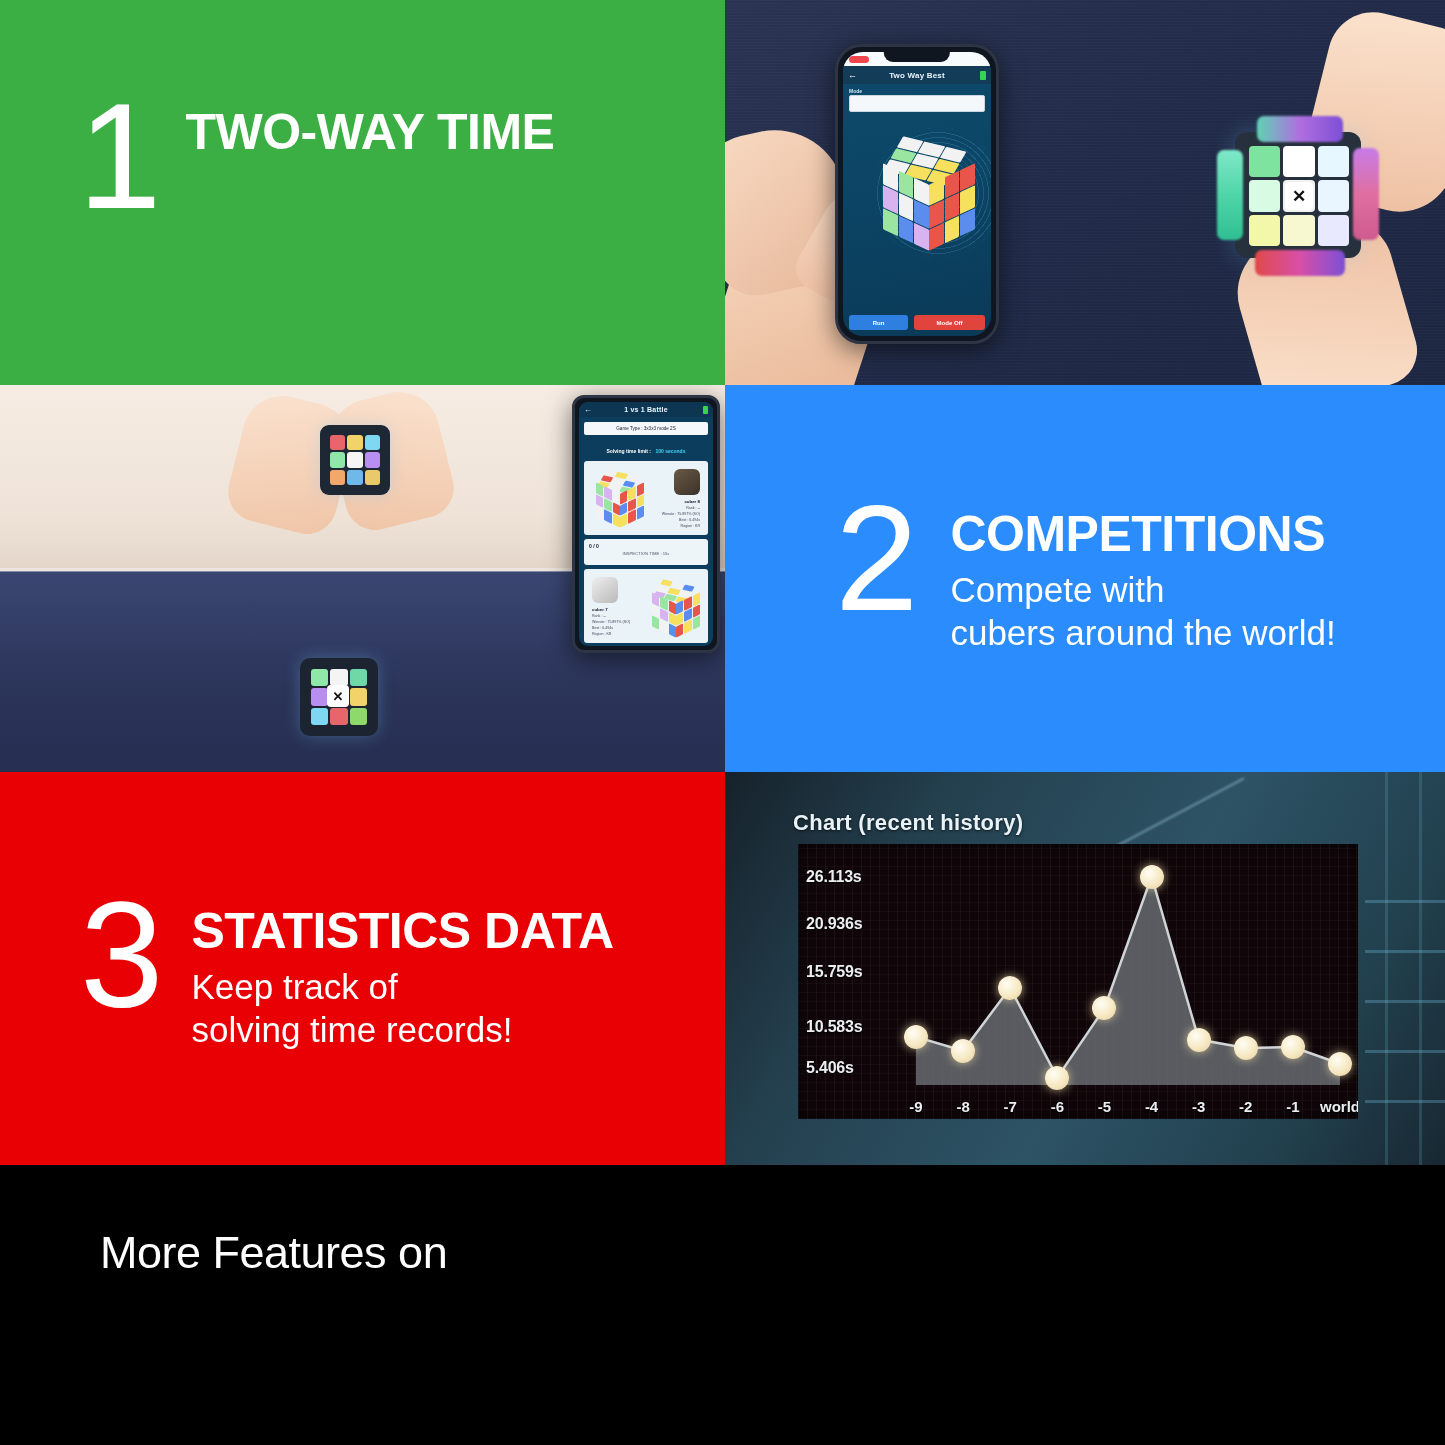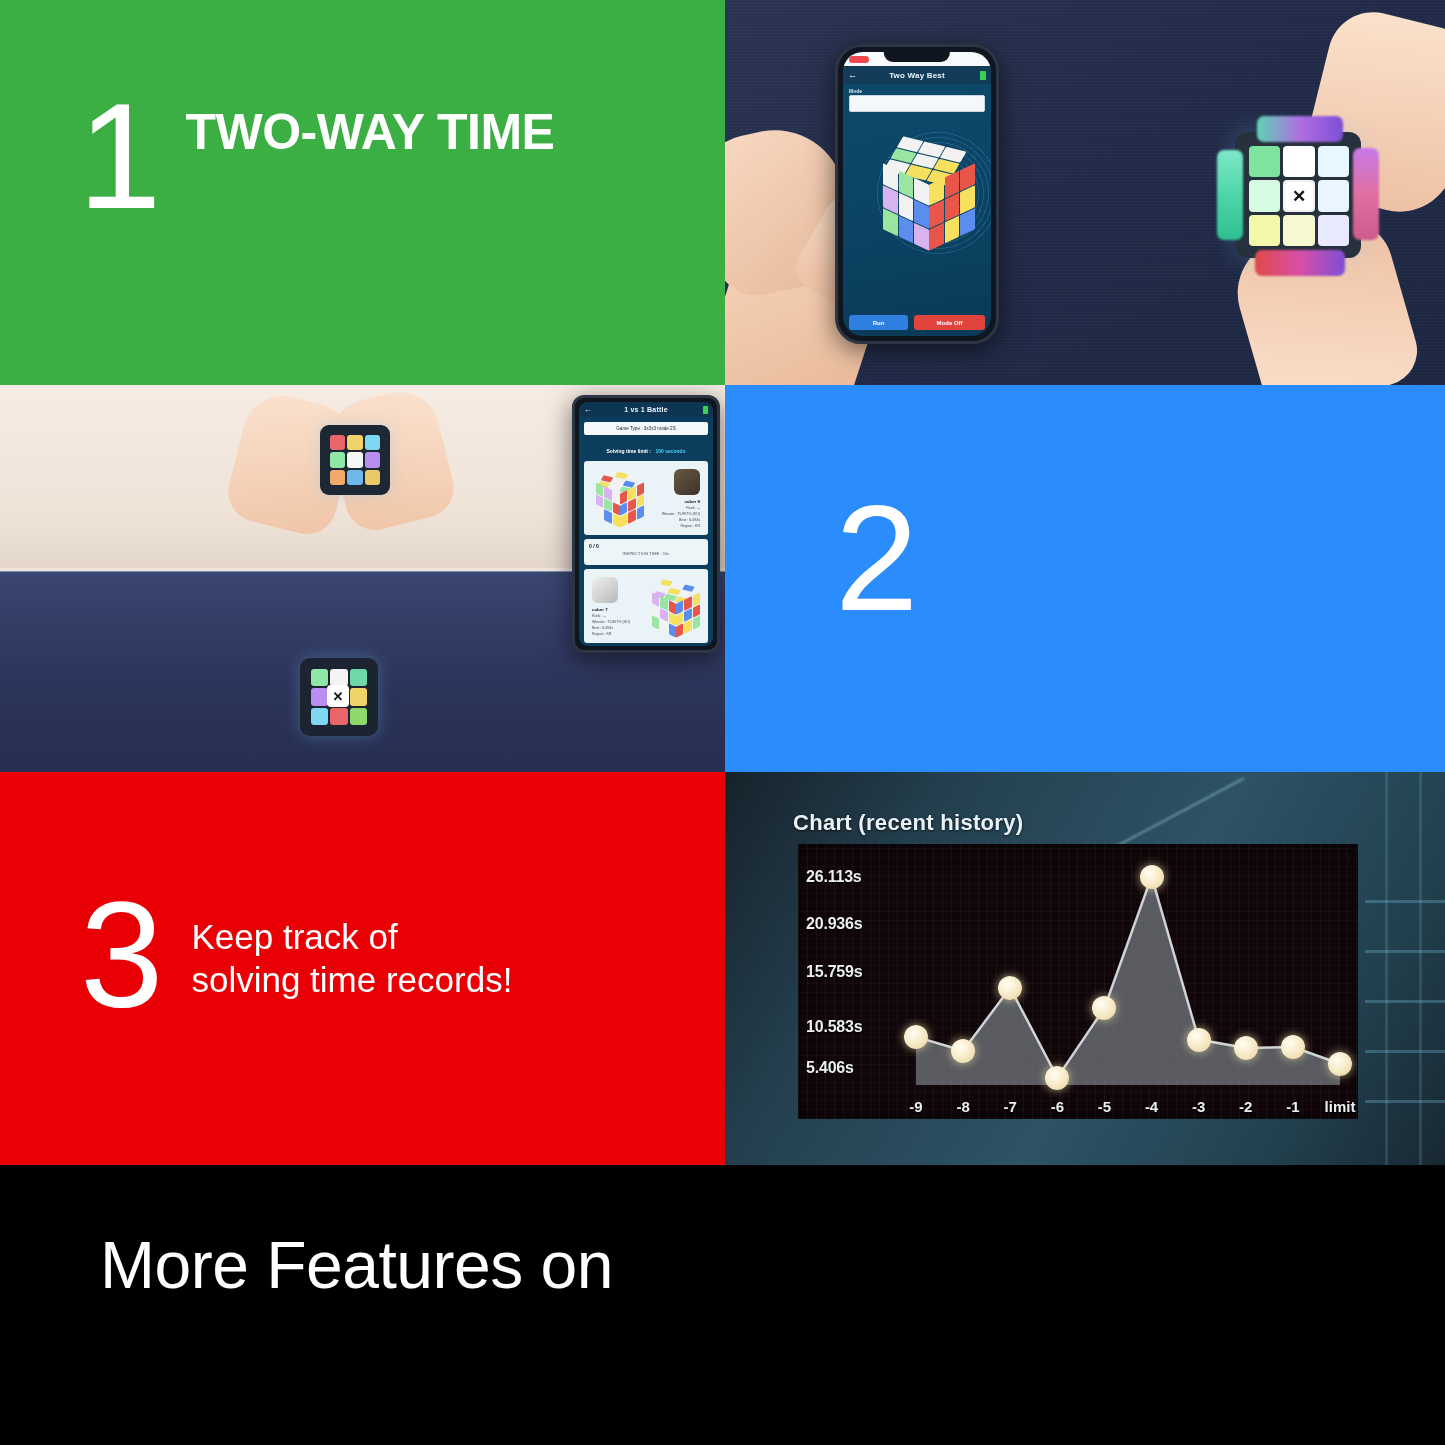--- a/index.html
+++ b/index.html
@@ -145,21 +145,21 @@
     text-shadow:0 1px 2px #000; transform:translateX(-50%);
   }
   .dot {
     position:absolute; width:24px; height:24px; border-radius:50%;
     background:radial-gradient(circle at 38% 34%, #fffdf4 0%, #f6e8c2 55%, #e3cf9d 100%);
     box-shadow:0 0 10px rgba(255,235,180,.65);
     transform:translate(-50%,-50%); z-index:4;
   }
   .bottom-bar { position:absolute; left:0; top:1165px; width:1445px; height:280px; background:#000; }
   #moreLine1 { position:absolute; left:100px; top:62px; color:#fff;
-               font-size:66px; font-weight:400; letter-spacing:-.5px; }
+               font-size:45px; font-weight:400; letter-spacing:-.5px; }
   #moreLine2 { position:absolute; left:100px; top:130px; color:#fff;
                font-size:62px; font-weight:bold; letter-spacing:-1px; }
 </style>
 </head>
 <body>
 
 <div class="sheet">
 
   <div class="panel" id="p1">
     <div class="feat">
@@ -434,27 +434,33 @@
           </div>
         </div>
       </div>
     </div>
 
   </div>
 
   <div class="panel" id="p4">
     <div class="feat">
       <div class="feat-num">2</div>
+      <div class="feat-txt">
+        <div class="feat-title">COMPETITIONS</div>
+        <div class="feat-sub">Compete with
+cubers around the world!</div>
+      </div>
     </div>
   </div>
 
   <div class="panel" id="p5">
     <div class="feat">
       <div class="feat-num">3</div>
       <div class="feat-txt">
+        <div class="feat-title">STATISTICS DATA</div>
         <div class="feat-sub">Keep track of
 solving time records!</div>
       </div>
     </div>
   </div>
 
   <div class="panel" id="p6">
     <div class="tealline" style="left:640px; top:128px; width:300px;"></div>
     <div class="tealline" style="left:640px; top:178px; width:300px;"></div>
     <div class="tealline" style="left:640px; top:228px; width:300px;"></div>
@@ -482,21 +488,21 @@
       <div id="xLabels">
           <div class="xlab" style="left: 118px;">-9</div>
           <div class="xlab" style="left: 165.111px;">-8</div>
           <div class="xlab" style="left: 212.222px;">-7</div>
           <div class="xlab" style="left: 259.333px;">-6</div>
           <div class="xlab" style="left: 306.444px;">-5</div>
           <div class="xlab" style="left: 353.556px;">-4</div>
           <div class="xlab" style="left: 400.667px;">-3</div>
           <div class="xlab" style="left: 447.778px;">-2</div>
           <div class="xlab" style="left: 494.889px;">-1</div>
-          <div class="xlab" style="left: 542px;">limit</div>
+          <div class="xlab" style="left: 542px;">world</div>
         </div>
       <div id="dots">
           <div class="dot" style="left: 118px; top: 192.852px;"></div>
           <div class="dot" style="left: 165.111px; top: 206.741px;"></div>
           <div class="dot" style="left: 212.222px; top: 143.778px;"></div>
           <div class="dot" style="left: 259.333px; top: 233.593px;"></div>
           <div class="dot" style="left: 306.444px; top: 164.148px;"></div>
           <div class="dot" style="left: 353.556px; top: 32.5463px;"></div>
           <div class="dot" style="left: 400.667px; top: 195.63px;"></div>
           <div class="dot" style="left: 447.778px; top: 203.963px;"></div>

